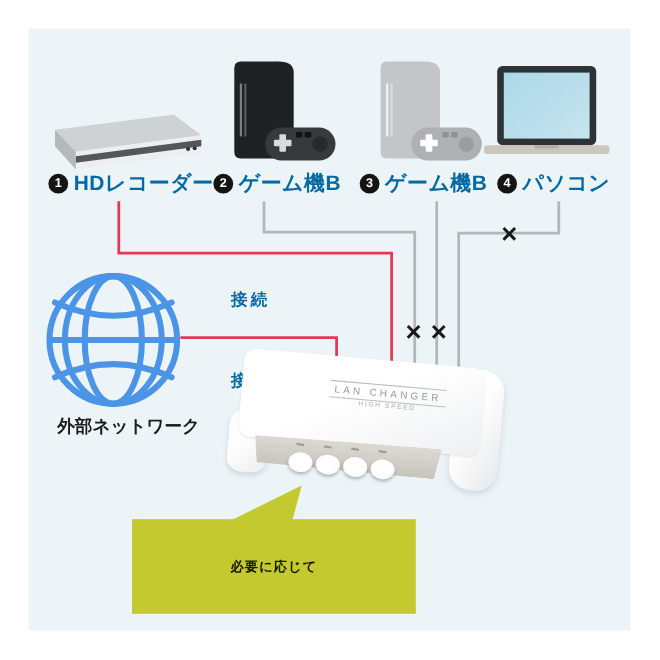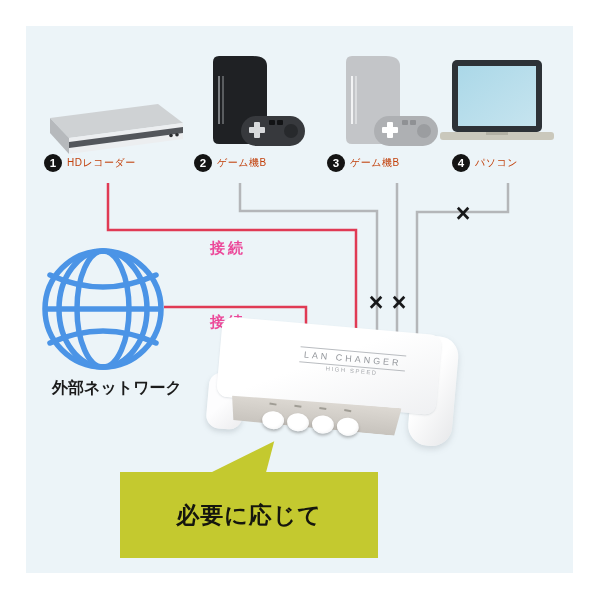--- a/index.html
+++ b/index.html
@@ -10,25 +10,25 @@
   
   .wires { position:absolute; left:0; top:0; z-index:1; }
 
   
   .dev-icon { position:absolute; z-index:2; }
 
   
   .dev-label { position:absolute; top:154px; display:flex; align-items:center; gap:5px; z-index:2; }
   .num-circle { width:18px; height:18px; border-radius:50%; background:#141414; color:#fff;
                 font-size:11.5px; font-weight:bold; text-align:center; line-height:18px; flex:0 0 auto; }
-  .dev-label .txt { font-size:10px; font-weight:400; color:#c2410c; letter-spacing:0.5px; white-space:nowrap; }
+  .dev-label .txt { font-size:19px; font-weight:700; color:#0369a1; letter-spacing:0.5px; white-space:nowrap; }
 
   
-  .connect-label { position:absolute; width:64px; text-align:center; color:#ec4899;
-                   font-size:15px; font-weight:700; letter-spacing:3px; z-index:2; }
+  .connect-label { position:absolute; width:64px; text-align:center; color:#0369a1;
+                   font-size:15px; font-weight:700; letter-spacing:3px; z-index:2;margin-top:24px; }
 
   
   .x-mark { position:absolute; width:26px; height:26px; line-height:26px; text-align:center;
             font-size:25px; font-weight:900; color:#17181a; z-index:2; }
 
   
   .net-label { position:absolute; left:42px; top:378px; width:150px; text-align:center;
                font-size:16px; font-weight:700; color:#1b1b1b; z-index:2; }
 
   
@@ -48,21 +48,21 @@
           border-top:1px solid #b9bcc0; border-bottom:1px solid #b9bcc0; padding:2px 4px; white-space:nowrap; }
   .unit .brand .sub { font-size:6px; letter-spacing:1.5px; color:#a8abaf; margin-top:1px; }
   .unit .knob { position:absolute; width:22px; height:18px; border-radius:50%;
           background:radial-gradient(circle at 45% 35%, #ffffff 55%, #e9e9ea);
           box-shadow:0 2px 3px rgba(60,60,60,.35); top:94px; }
   .unit .tick { position:absolute; width:7px; height:2px; background:#a09d95; top:86px; transform:rotate(4deg); }
 
   
   .callout { position:absolute; left:120px; top:472px; width:258px; height:86px; background:#c4c92f;
              display:flex; flex-direction:column; justify-content:center; align-items:center; z-index:4; }
-  .callout .line { font-size:23px; font-weight:700; color:#15160e; line-height:27px; letter-spacing:1px; white-space:nowrap; }
+  .callout .line { font-size:12px; font-weight:700; color:#15160e; line-height:27px; letter-spacing:1px; white-space:nowrap; }
   .callout-tail { position:absolute; left:208px; top:440px; width:72px; height:34px; background:#c4c92f;
              clip-path:polygon(92% 4%, 0 100%, 80% 100%); z-index:4; }
 </style>
 </head>
 <body>
 
 <div class="stage">
   <div class="panel"></div>
 
   <svg class="wires" width="600" height="600" viewBox="0 0 600 600">

